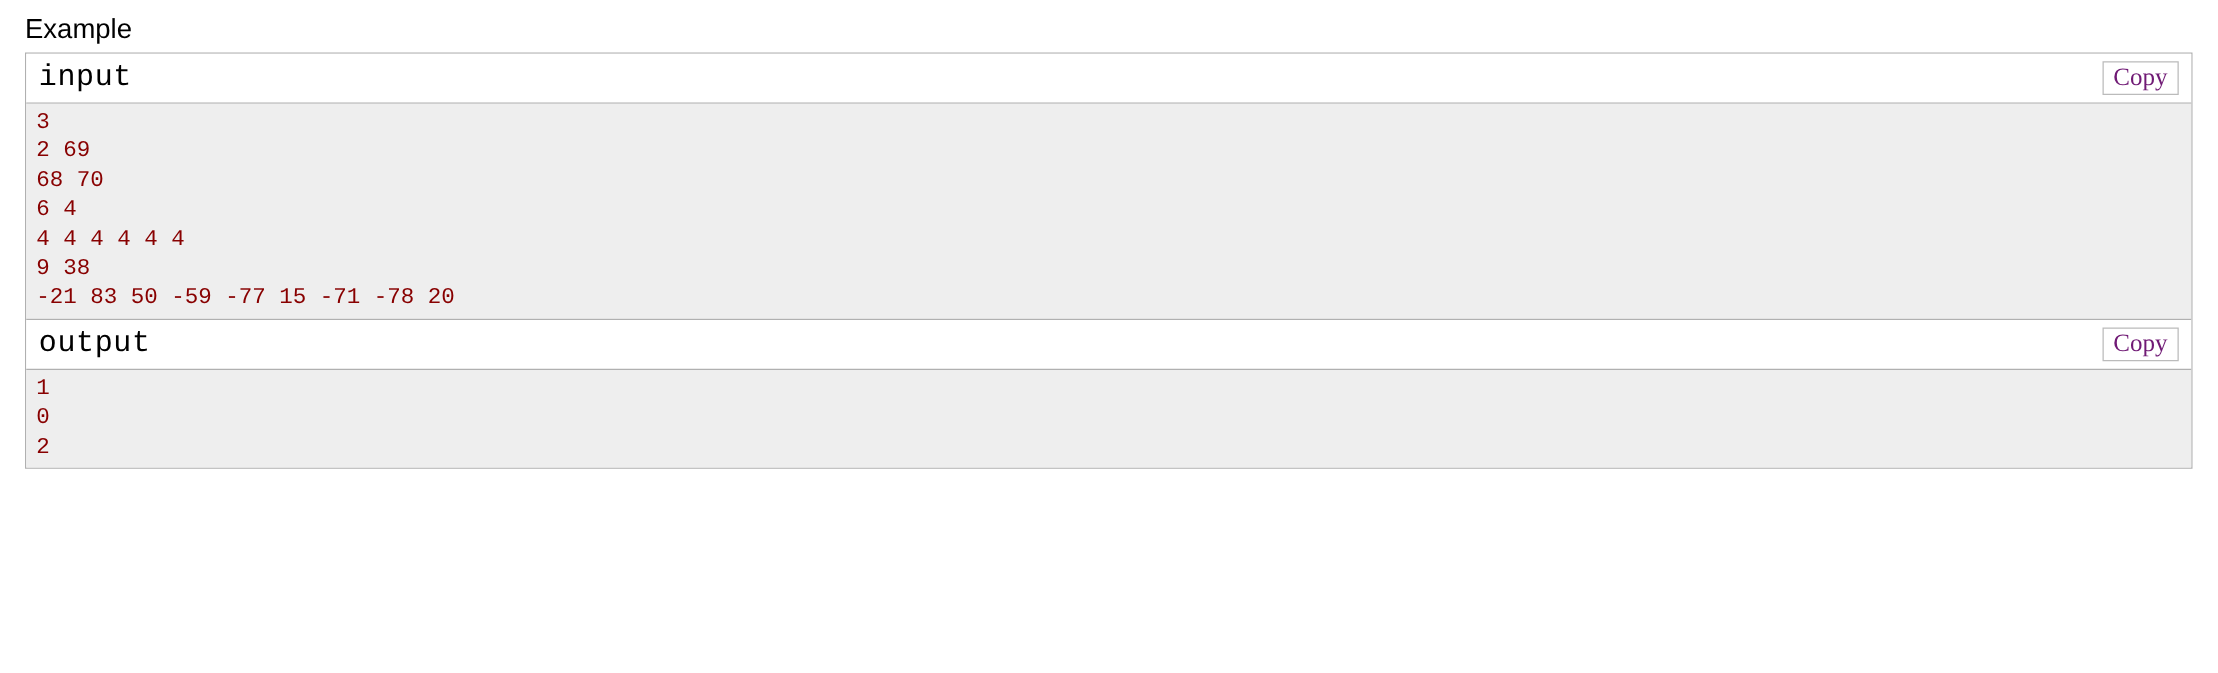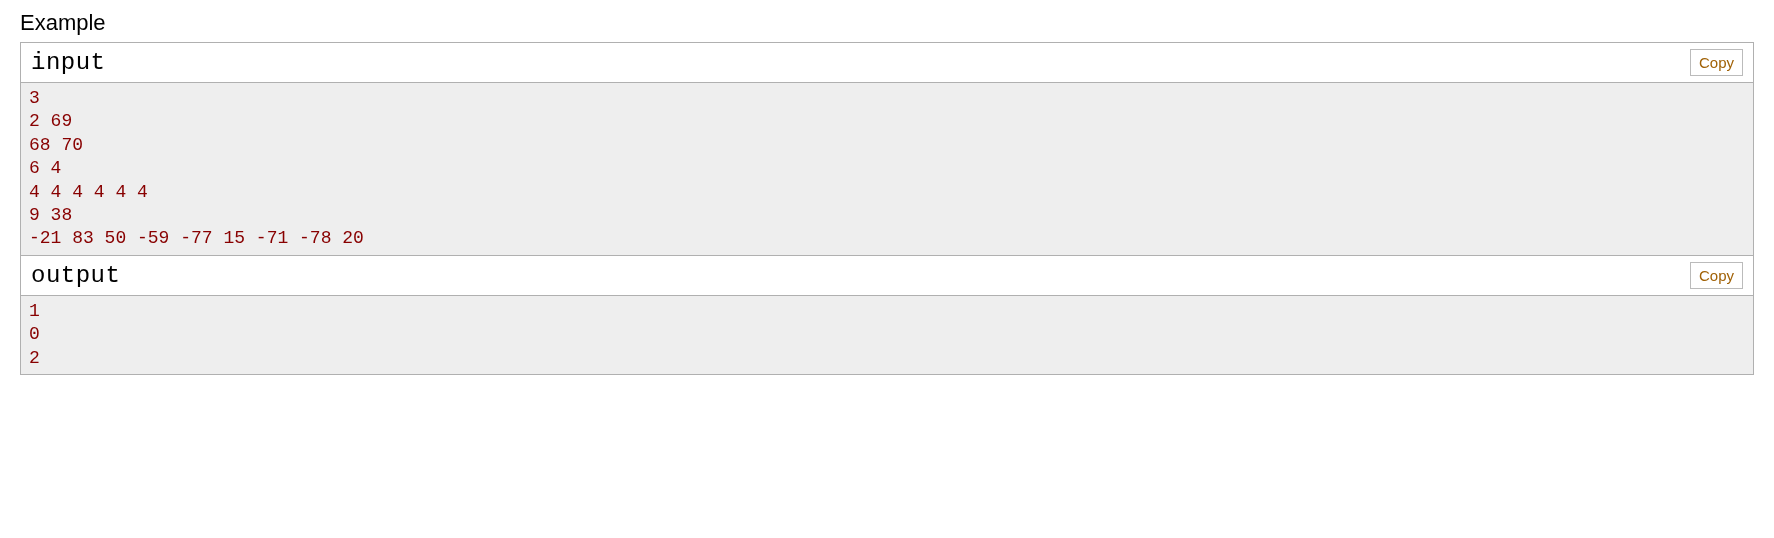--- a/index.html
+++ b/index.html
@@ -17,38 +17,39 @@
       font-weight: 400;
       font-size: 22px;
       margin-bottom: 6px;
     }
     .example-box {
       border: 1px solid #b0b0b0;
     }
     .section-header {
       display: flex;
       justify-content: space-between;
+      align-items: center;
       background: #fff;
       padding: 6px 10px;
       border-bottom: 1px solid #b0b0b0;
     }
     .section-header + .section-header,
     .section-content + .section-header {
       border-top: 1px solid #b0b0b0;
     }
     .section-label {
       font-family: "Menlo", "Consolas", "Courier New", monospace;
       font-size: 24px;
       font-weight: 400;
       letter-spacing: 0.5px;
     }
     .copy-btn {
-      font-family: Liberation Sans, sans-serif;
-      font-size: 15px;
-      color: #a16207;
+      font-family: Liberation Serif, serif;
+      font-size: 20px;
+      color: #701a75;
       background: #fff;
       border: 1px solid #bbb;
       padding: 1px 8px;
       cursor: pointer;
     }
     .section-content {
       background: #eeeeee;
       padding: 4px 8px;
       font-family: "Menlo", "Consolas", "Courier New", monospace;
       font-size: 18px;

